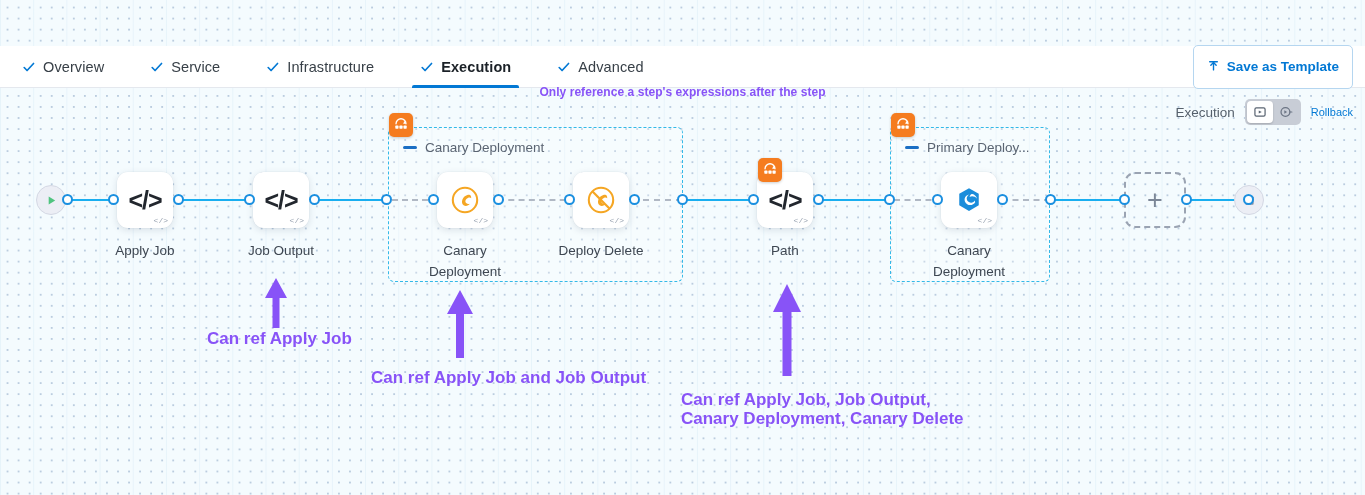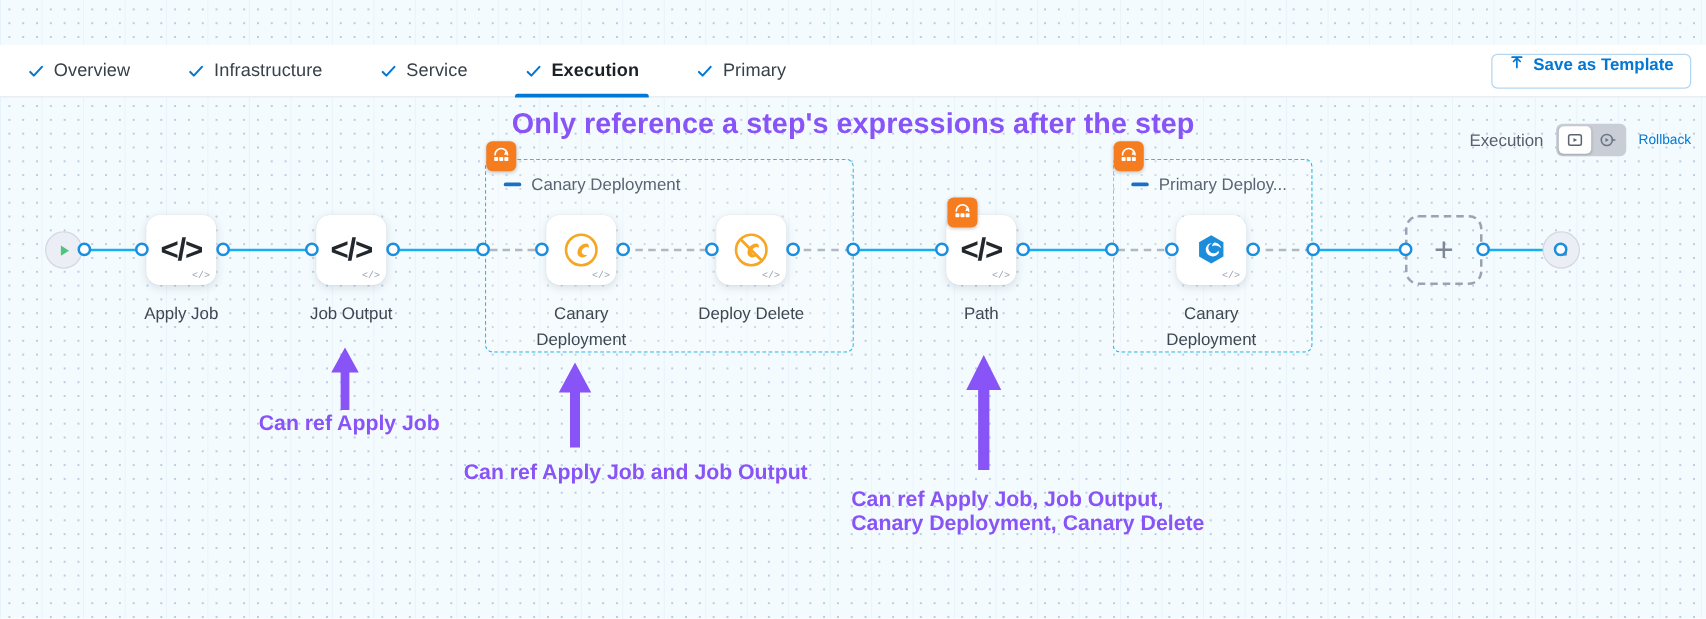--- a/index.html
+++ b/index.html
@@ -18,21 +18,21 @@
     background-image:
       linear-gradient(to right, rgba(120,180,220,0.10) 1px, transparent 1px),
       radial-gradient(circle, rgba(70,110,160,0.33) 0.9px, transparent 1.1px);
     background-size: 33.2px 100%, 11.05px 11.05px;
     background-position: 0 0, 2px 2px;
   }
 
   
   .tabbar {
     position: absolute;
-    left: 0; top: 36px;
+    left: 0; top: 46px;
     width: 1365px; height: 42px;
     background: #ffffff;
     border-bottom: 1px solid #e4e8ee;
     display: flex;
     align-items: center;
   }
   .tabs { display: flex; align-items: center; height: 100%; padding-left: 14px; }
   .tab {
     display: flex; align-items: center; gap: 7px;
     height: 100%;
@@ -55,39 +55,39 @@
     left: 0; right: 8px; bottom: -1px;
     height: 3px;
     background: #0278d4;
     border-radius: 2px 2px 0 0;
   }
 
   .save-tpl {
     position: absolute;
     right: 12px; top: 50%;
     transform: translateY(-50%);
-    display: flex; align-items: flex-start; gap: 7px;
-    height: 28px;
+    display: flex; align-items: center; gap: 7px;
+    height: 44px;
     padding: 0 13px;
     border: 1px solid #b5d6f0;
     border-radius: 5px;
     background: #ffffff;
     color: #0278d4;
     font-size: 13.5px;
     font-weight: bold;
     cursor: pointer;
     white-space: nowrap;
   }
 
   
   .canvas-title {
     position: absolute;
     left: 0; right: 0; top: 85px;
     text-align: center;
-    font-size: 23px;
+    font-size: 12px;
     font-weight: bold;
     color: #8853f7;
     letter-spacing: .05px;
   }
 
   
   .exec-ctrl {
     position: absolute;
     right: 12px; top: 99px;
     display: flex; align-items: center; gap: 10px;
@@ -251,42 +251,42 @@
         <svg class="check" viewBox="0 0 16 16">
             <path d="M2.5 8.6l3.3 3.4 7.4-8" fill="none" stroke="#0278d4" stroke-width="1.9" stroke-linecap="round" stroke-linejoin="round"></path>
           </svg>
         <span class="tlabel">Overview</span>
       </div>
 
       <div class="tab">
         <svg class="check" viewBox="0 0 16 16">
             <path d="M2.5 8.6l3.3 3.4 7.4-8" fill="none" stroke="#0278d4" stroke-width="1.9" stroke-linecap="round" stroke-linejoin="round"></path>
           </svg>
-        <span class="tlabel">Infrastructure</span>
+        <span class="tlabel">Service</span>
       </div>
 
       <div class="tab">
         <svg class="check" viewBox="0 0 16 16">
             <path d="M2.5 8.6l3.3 3.4 7.4-8" fill="none" stroke="#0278d4" stroke-width="1.9" stroke-linecap="round" stroke-linejoin="round"></path>
           </svg>
-        <span class="tlabel">Service</span>
+        <span class="tlabel">Infrastructure</span>
       </div>
 
       <div class="tab active">
         <svg class="check" viewBox="0 0 16 16">
             <path d="M2.5 8.6l3.3 3.4 7.4-8" fill="none" stroke="#0278d4" stroke-width="1.9" stroke-linecap="round" stroke-linejoin="round"></path>
           </svg>
         <span class="tlabel">Execution</span>
       </div>
 
       <div class="tab">
         <svg class="check" viewBox="0 0 16 16">
             <path d="M2.5 8.6l3.3 3.4 7.4-8" fill="none" stroke="#0278d4" stroke-width="1.9" stroke-linecap="round" stroke-linejoin="round"></path>
           </svg>
-        <span class="tlabel">Primary</span>
+        <span class="tlabel">Advanced</span>
       </div>
     </div>
 
     <div class="save-tpl">
       <svg width="13" height="13" viewBox="0 0 16 16">
         <path d="M8 12.2V3.2" stroke="#0278d4" stroke-width="1.7" stroke-linecap="round" fill="none"></path>
         <path d="M4.7 6.4L8 3.1l3.3 3.3" stroke="#0278d4" stroke-width="1.7" stroke-linecap="round" stroke-linejoin="round" fill="none"></path>
         <path d="M3.3 2.1h9.4" stroke="#0278d4" stroke-width="1.7" stroke-linecap="round" fill="none"></path>
       </svg>
       <span>Save as Template</span>

